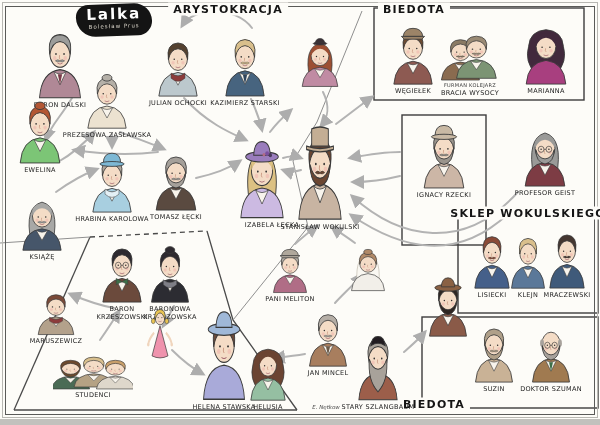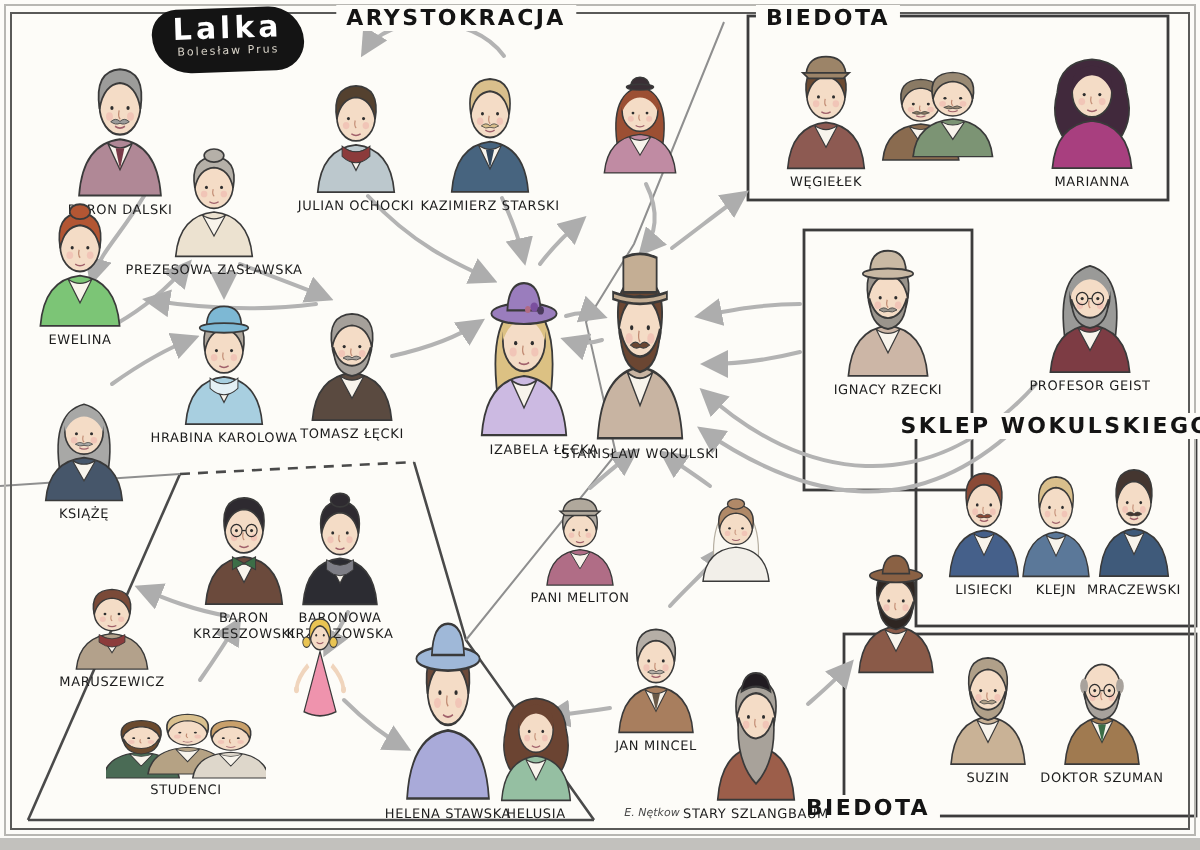--- a/index.html
+++ b/index.html
@@ -306,20 +306,24 @@
           <circle cx="41.5" cy="45" r="2.8" fill="#efb3ab" opacity="0.55"></circle>
           <circle cx="58.5" cy="45" r="2.8" fill="#efb3ab" opacity="0.55"></circle>
           <circle cx="43.5" cy="39.5" r="1.3" fill="#2e2e2e"></circle>
           <circle cx="56.5" cy="39.5" r="1.3" fill="#2e2e2e"></circle>
           <path d="M49.3,41 Q48.2,45.5 50.2,46.8" stroke="#c08a72" stroke-width="1" fill="none"></path>
           <path d="M46,51.5 Q50,54 54,51.5" stroke="#a0606a" stroke-width="1.1" fill="none"></path>
           <path d="M33.5,40 Q29,15 50,14 Q71,15 66.5,40 Q63,24 50,23 Q37,24 33.5,40 Z" fill="#9a8a74" stroke="#3a3a3a" stroke-width="1.4"></path>
           <path d="M42.5,48.5 Q46.5,45.5 50,48.3 Q53.5,45.5 57.5,48.5 Q53.5,51 50,49.5 Q46.5,51 42.5,48.5 Z" fill="#9a8a74" stroke="#3a3a3a" stroke-width="0.6"></path>
         </g>
       </svg></div>
+    <div class="clabel" style="left: 410px; top: 83px;">
+      <div class="sub">furman kolejarz</div>
+      <div>bracia Wysocy</div>
+    </div>
     <div class="char" style="left: 516px; top: 22px;"><svg width="60" height="64" viewBox="0 0 100 100" preserveAspectRatio="none">
         <path d="M32,80 Q14,62 21,38 Q23,14 50,12 Q77,14 79,38 Q86,62 68,80 Z" fill="#41293c" stroke="#3a3a3a" stroke-width="1.4"></path>
         <path d="M17,97 Q20,63 50,60 Q80,63 83,97 L17,97 Z" fill="#a83f7f" stroke="#3a3a3a" stroke-width="1.4"></path>
         <ellipse cx="50" cy="38" rx="16.5" ry="19" fill="#f4dcc6" stroke="#3a3a3a" stroke-width="1.4"></ellipse>
         <circle cx="41.5" cy="45" r="2.8" fill="#efb3ab" opacity="0.55"></circle>
         <circle cx="58.5" cy="45" r="2.8" fill="#efb3ab" opacity="0.55"></circle>
         <circle cx="43.5" cy="39.5" r="1.3" fill="#2e2e2e"></circle>
         <circle cx="56.5" cy="39.5" r="1.3" fill="#2e2e2e"></circle>
         <path d="M49.3,41 Q48.2,45.5 50.2,46.8" stroke="#c08a72" stroke-width="1" fill="none"></path>
         <path d="M46,51.5 Q50,54 54,51.5" stroke="#a0606a" stroke-width="1.1" fill="none"></path>

